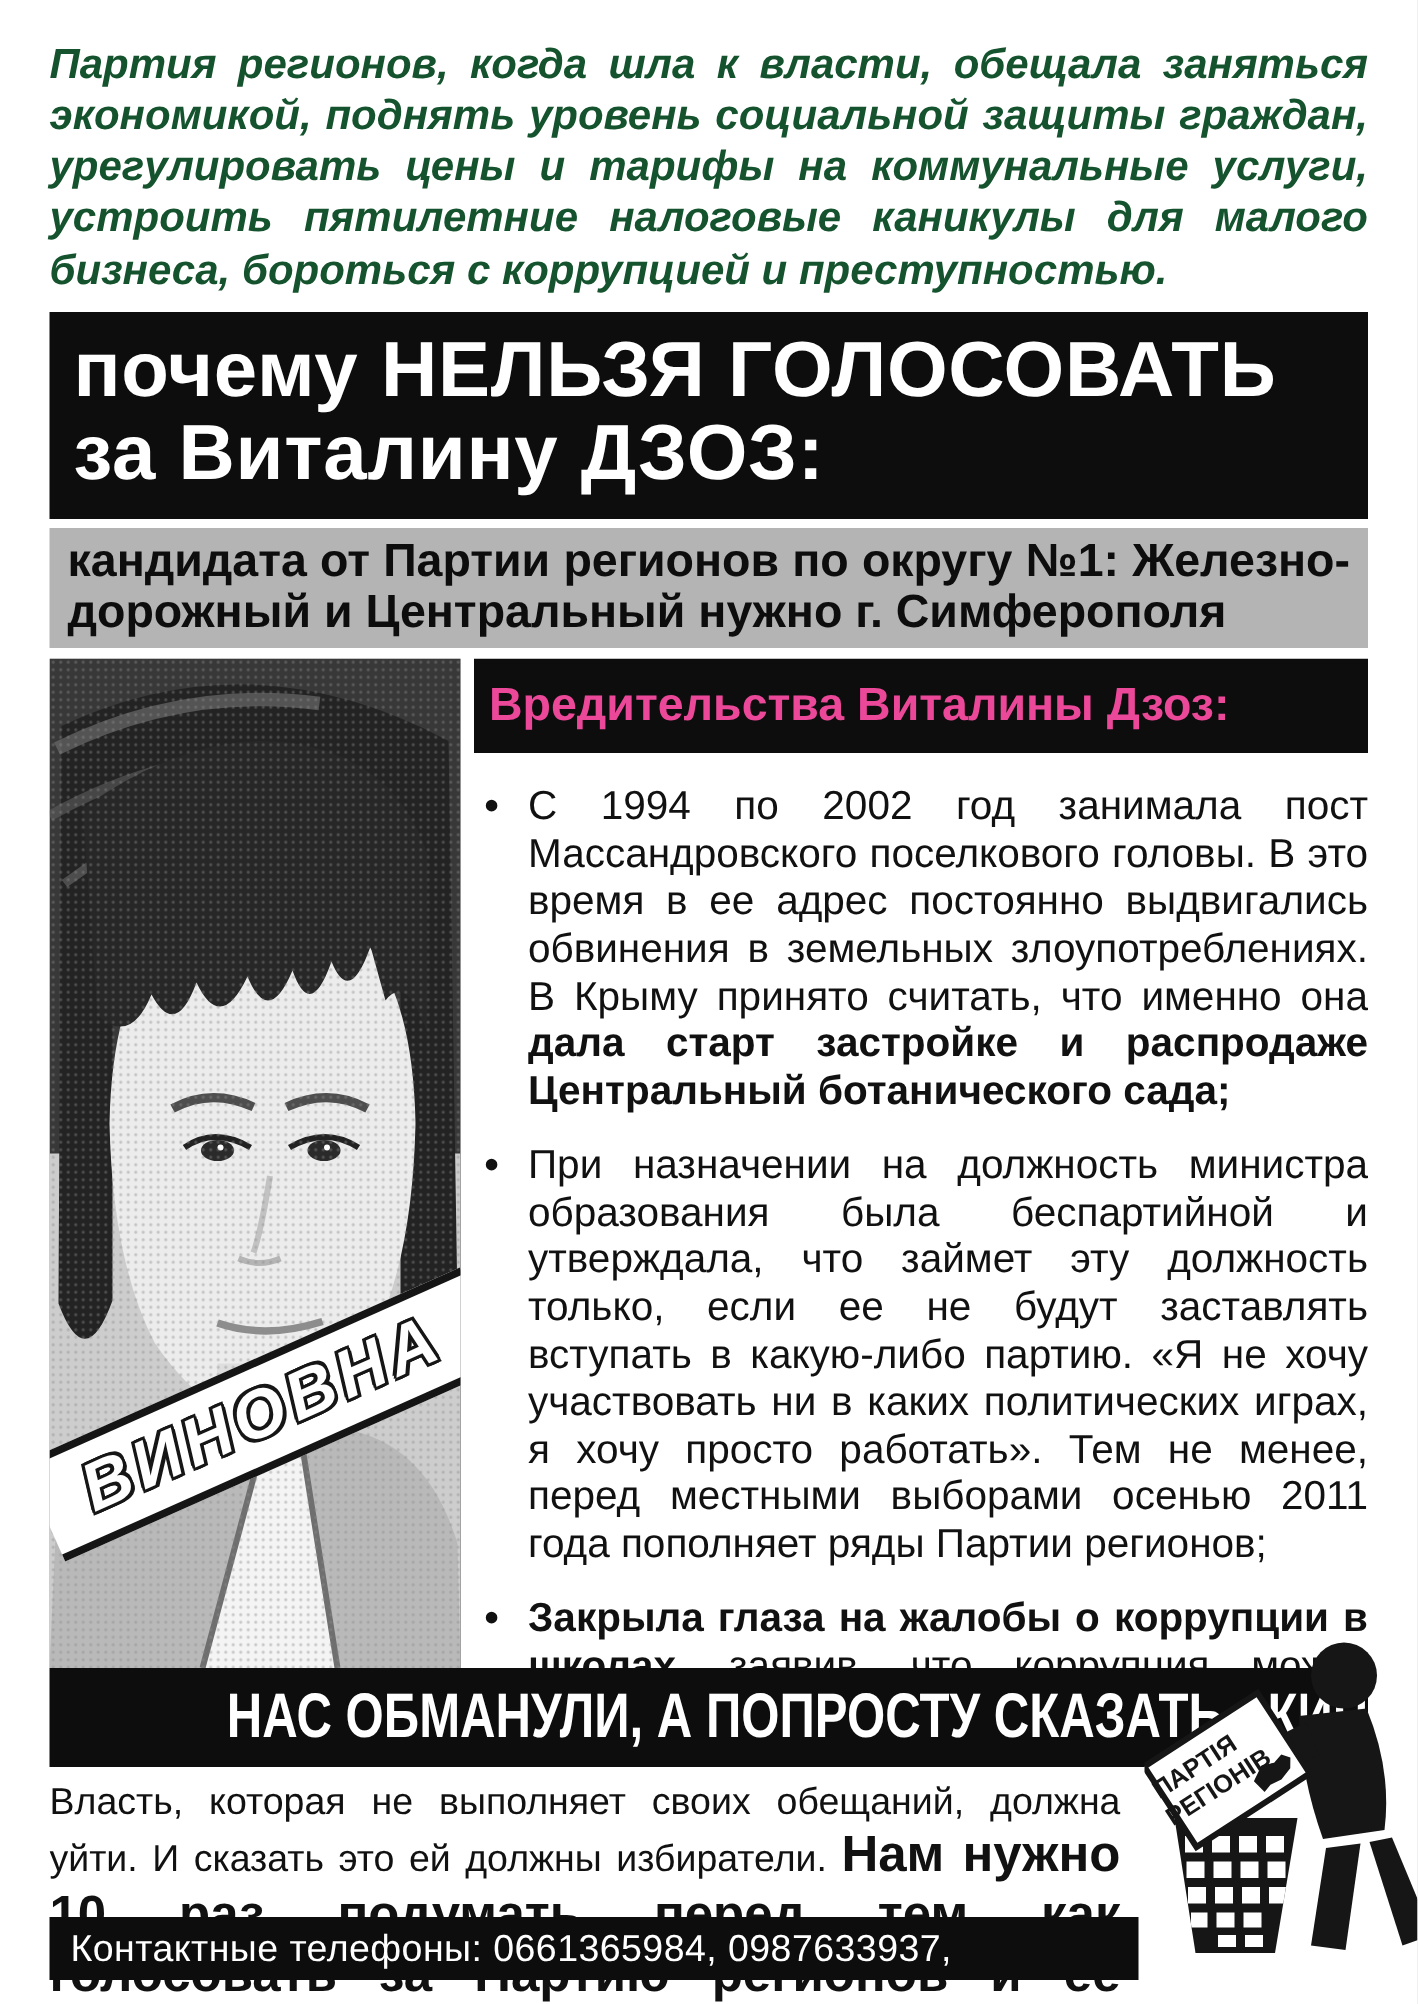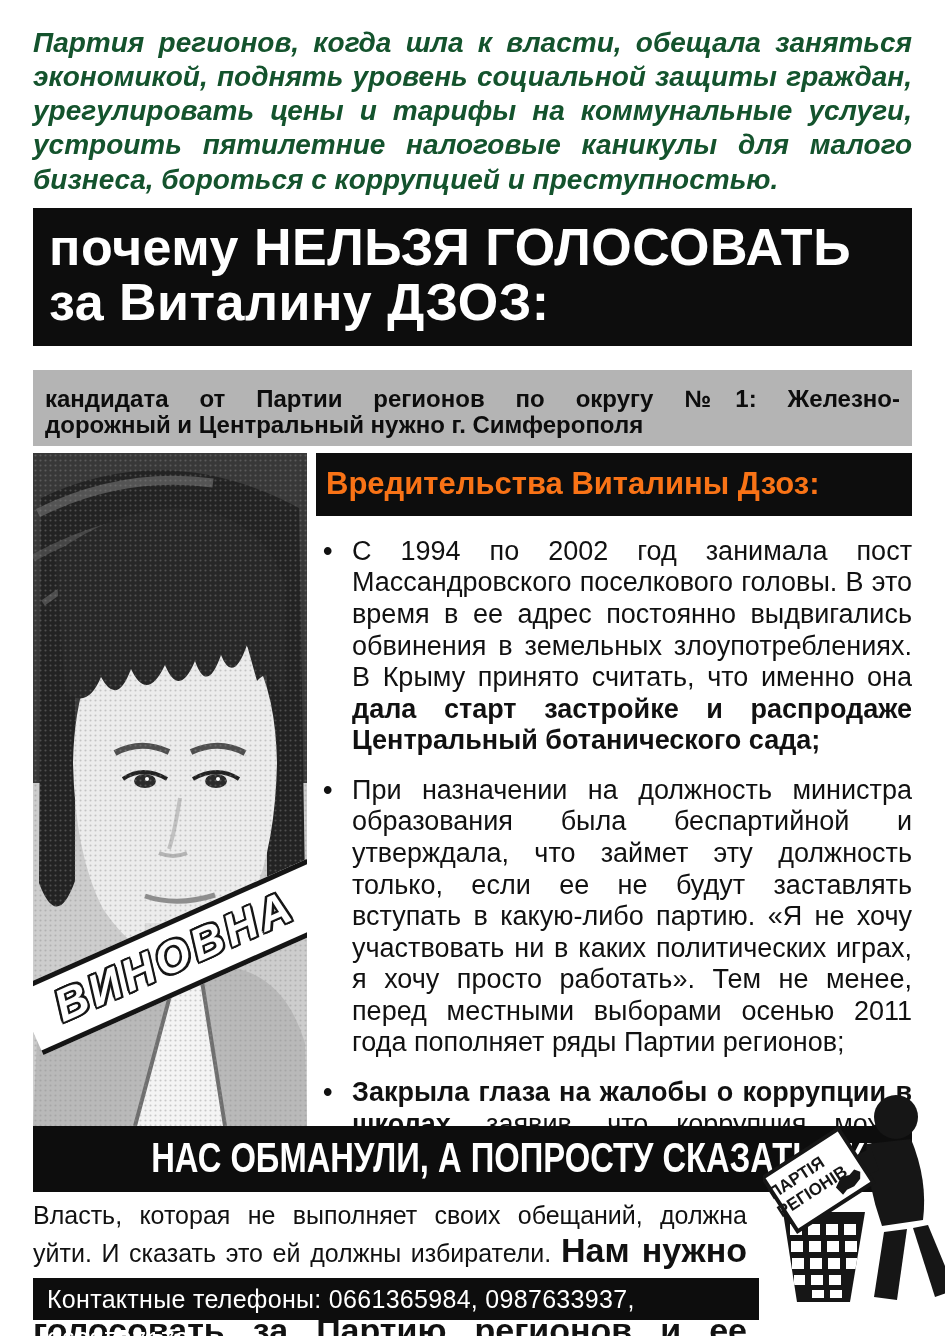--- a/index.html
+++ b/index.html
@@ -25,24 +25,24 @@
   
   .title-block{
     margin-top:11px;
     background:#0d0d0d;color:#fff;
     padding:12px 16px 16px 16px;
     font-weight:bold;font-size:52px;line-height:1.06;
     letter-spacing:0.5px;
   }
   
   .subtitle{
-    margin-top:24px;
+    margin-top:6px;
     background:#b4b4b4;color:#0d0d0d;
-    padding:16px 12px 7px 12px;
-    font-weight:bold;font-size:24px;line-height:1.1;
+    padding:5px 12px 7px 12px;
+    font-weight:bold;font-size:31px;line-height:1.1;
   }
   .subtitle .just{text-align:justify;text-align-last:justify;}
   
   .main{
     margin-top:7px;
     height:673px;
     display:flex;gap:9px;
     overflow:hidden;
   }
   .photo{
@@ -67,21 +67,21 @@
     letter-spacing:4px;
     color:#ffffff;
     text-shadow:
       -2px -2px 0 #161616, 2px -2px 0 #161616,
       -2px  2px 0 #161616, 2px  2px 0 #161616,
        0   -2px 0 #161616, 0    2px 0 #161616,
       -2px  0   0 #161616, 2px  0   0 #161616;
   }
   .col{flex:1;min-width:0;}
   .col-header{
-    background:#0d0d0d;color:#f97316;
+    background:#0d0d0d;color:#ec4899;
     font-weight:bold;font-size:31px;line-height:1;
     padding:15px 10px 17px 10px;
   }
   .accusations{
     list-style:none;margin:20px 0 0 0;padding:0;
     font-size:27px;line-height:1.17;
   }
   .accusations li{
     position:relative;
     padding-left:36px;

